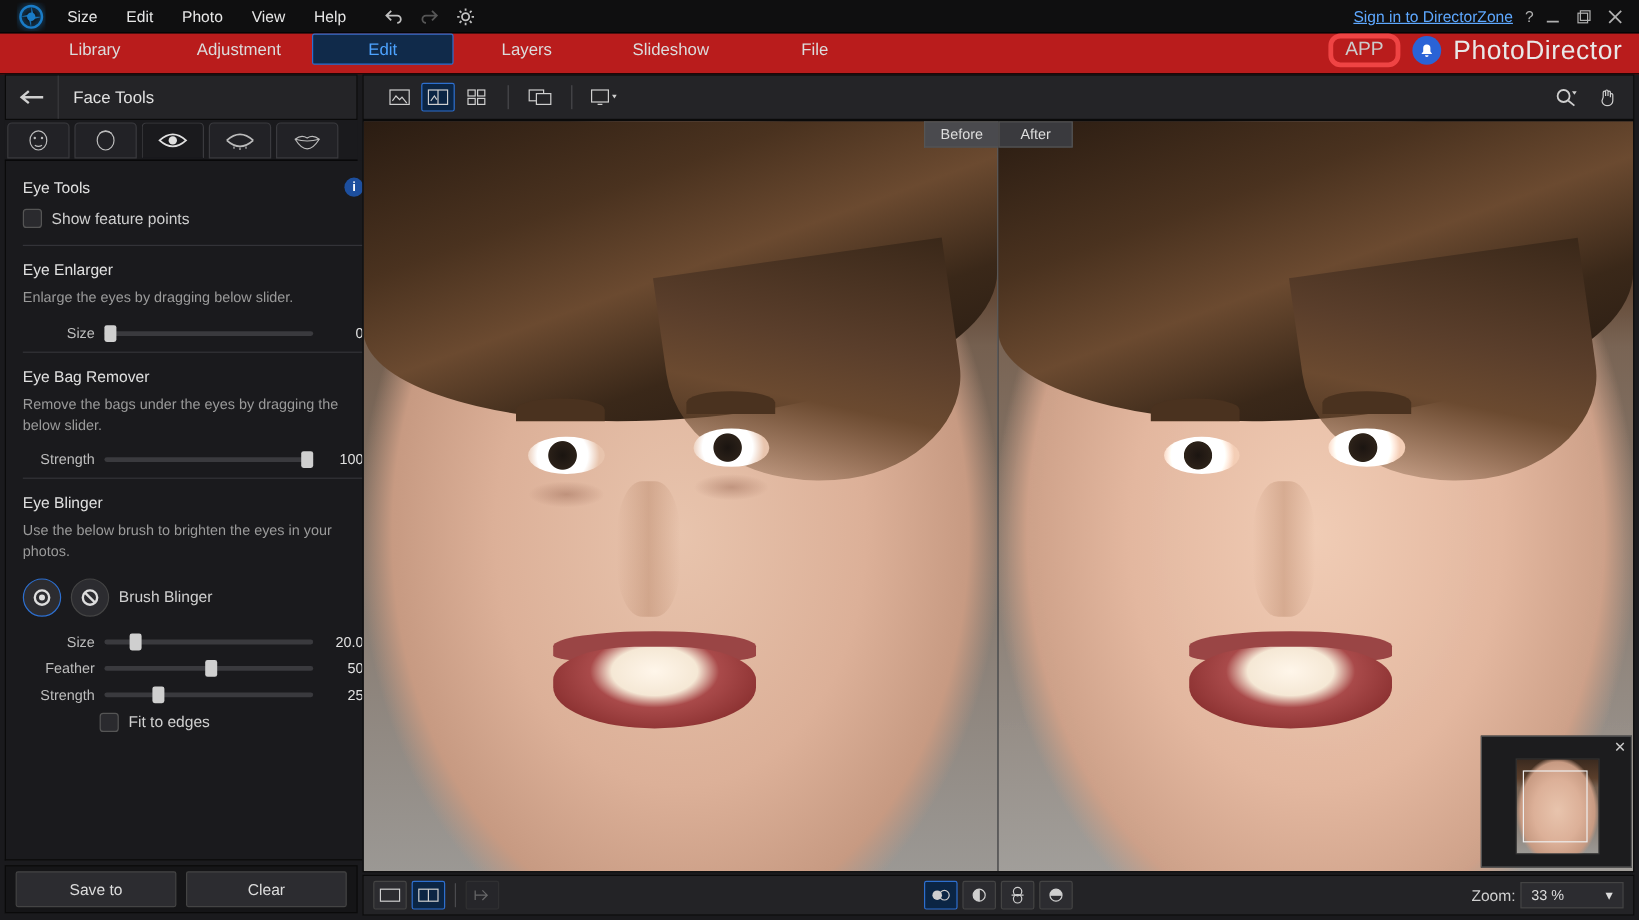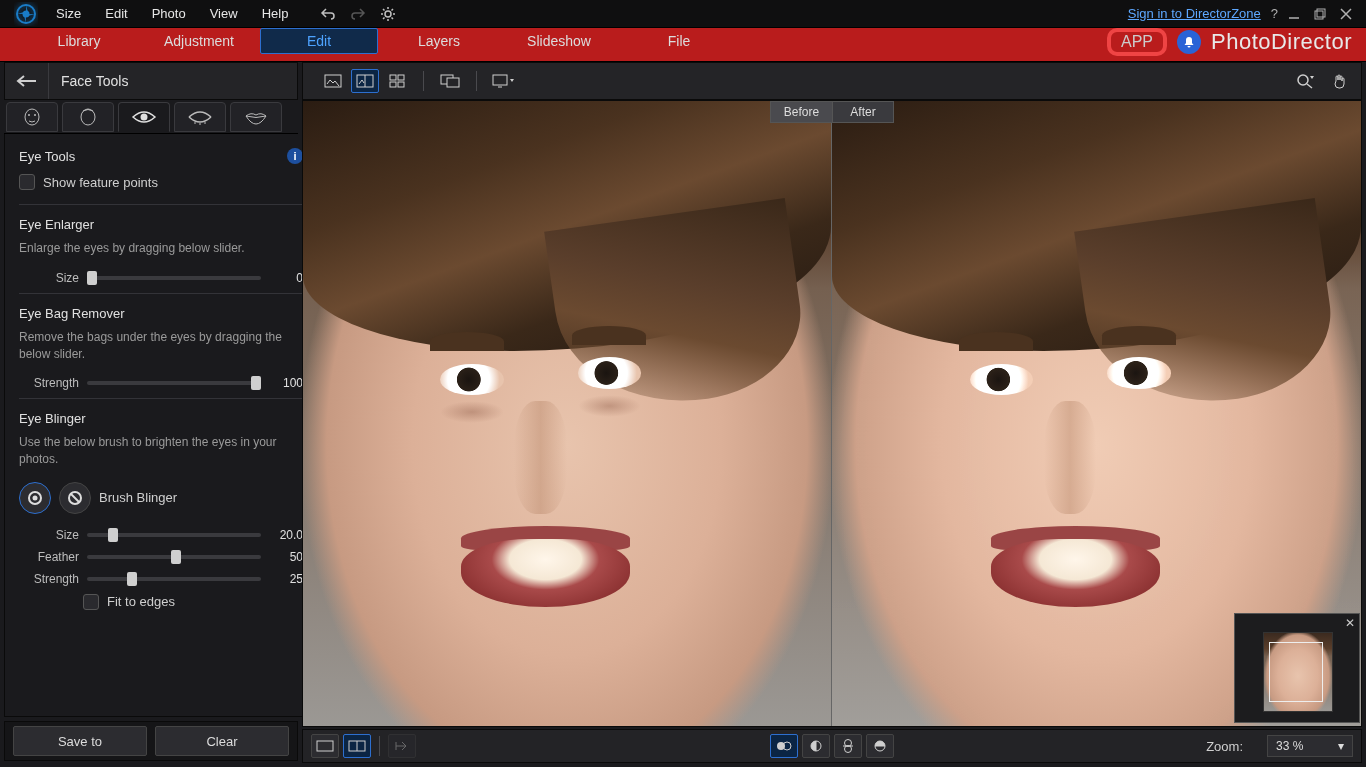--- a/index.html
+++ b/index.html
@@ -105,21 +105,21 @@
 #navigator { position:absolute; right:6px; bottom:44px; width:126px; height:110px; background:#1c1c1e; border:1px solid #555; z-index:20; }
 #navigator .close { position:absolute; right:4px; top:2px; color:#ccc; cursor:pointer; font-size:12px; }
 .nav-thumb { position:absolute; left:28px; top:18px; width:70px; height:80px; border:1px solid #333; }
 .nav-thumb .face-bg { position:absolute; inset:0; }
 .nav-view { position:absolute; left:34px; top:28px; width:54px; height:60px; border:1px solid #eee; }
 
 
 #canvas-bar { position:absolute; left:302px; right:4px; bottom:4px; height:34px; background:#232326; border:1px solid #0a0a0a; display:flex; align-items:center; padding:0 8px; }
 .cbar-left { display:flex; gap:4px; align-items:center; }
 .cbar-mid { position:absolute; left:50%; transform:translateX(-50%); display:flex; gap:4px; }
-.cbar-right { margin-left:auto; display:flex; align-items:center; gap:24px; }
+.cbar-right { margin-left:auto; display:flex; align-items:center; gap:4px; }
 .zoom-select { width:86px; height:22px; background:#2c2c30; border:1px solid #444; display:flex; align-items:center; padding:0 8px; color:#ddd; font-size:12px; justify-content:space-between; cursor:pointer; }
 .mini-btn { width:28px; height:24px; border:1px solid #444; display:flex; align-items:center; justify-content:center; cursor:pointer; border-radius:2px; background:#2c2c30;}
 .mini-btn.active { background:#0b2544; border-color:#2d6fcf;}
 
 svg { display:block; }
 </style>
 </head>
 <body>
 
 <div id="menubar">

